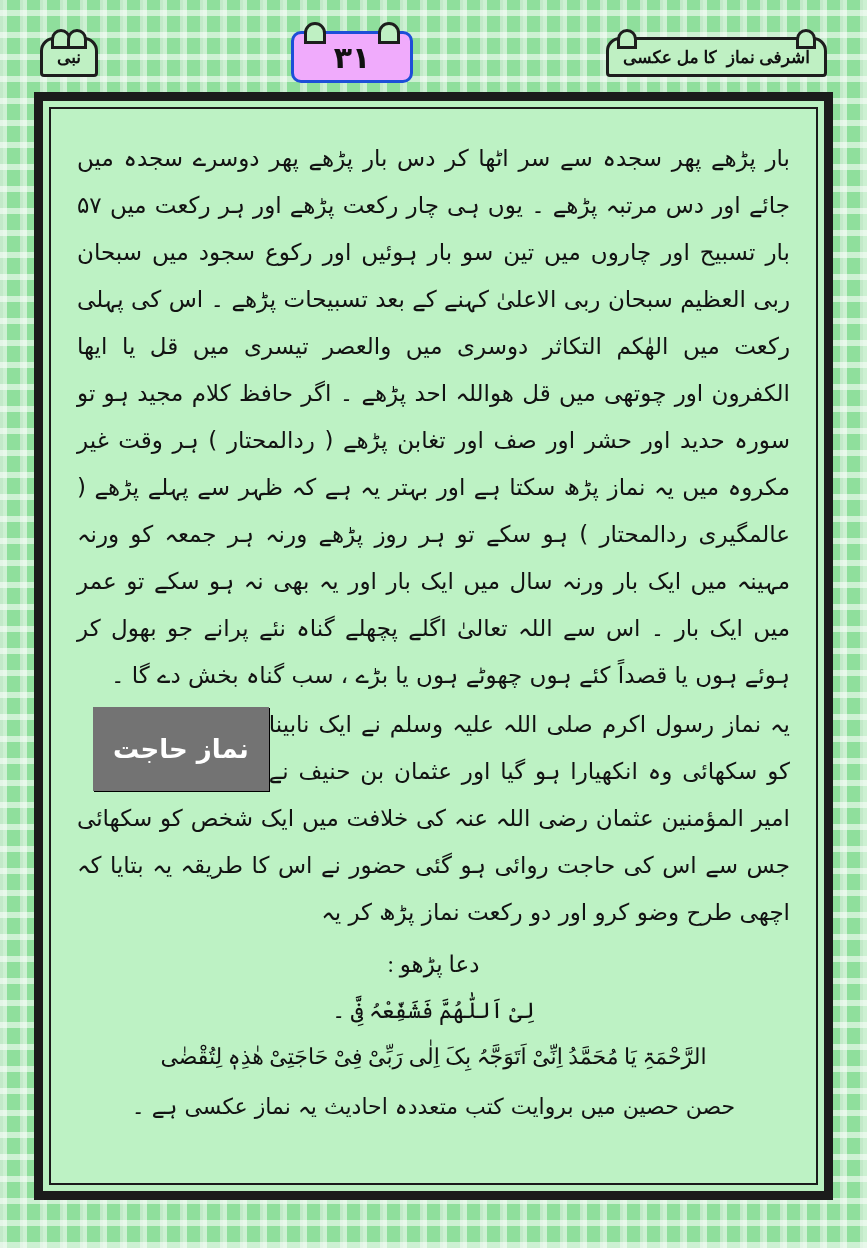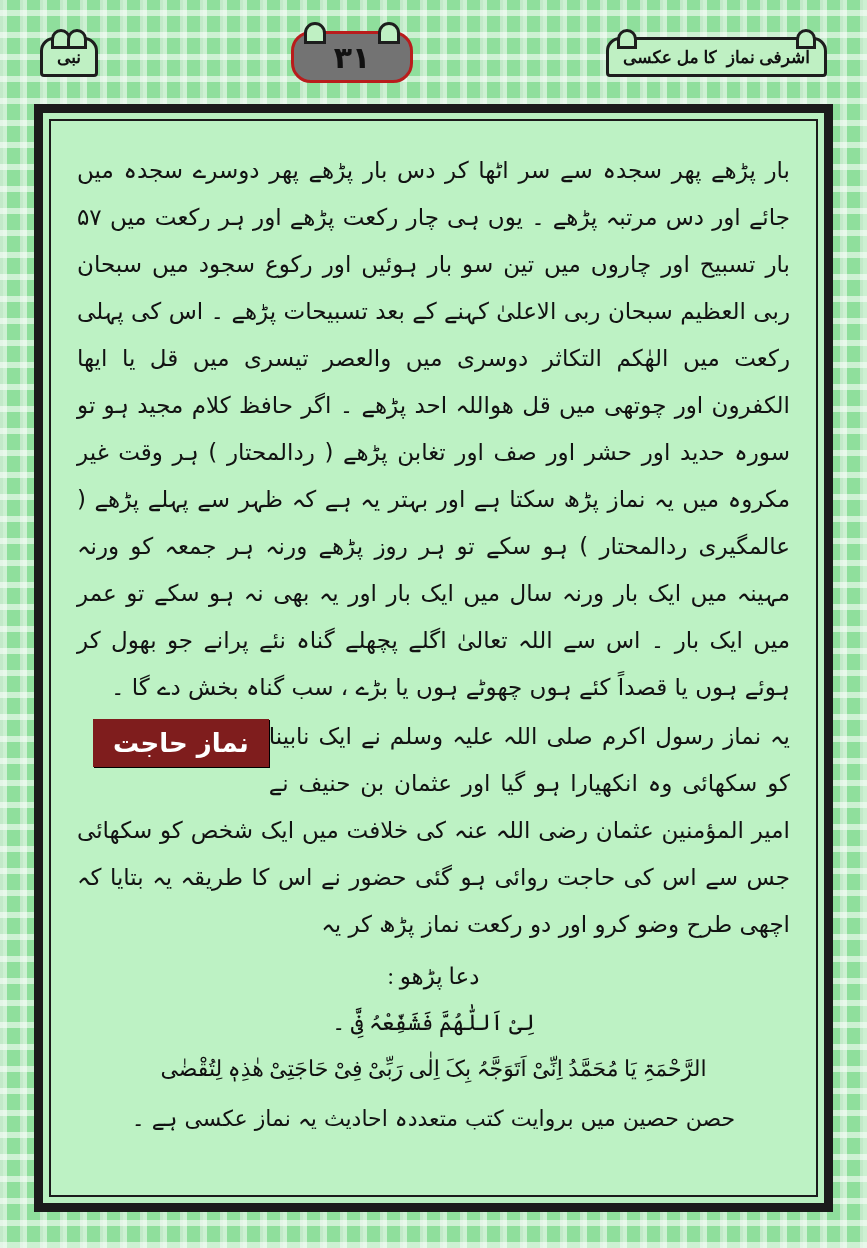--- a/index.html
+++ b/index.html
@@ -75,23 +75,23 @@
     font-family: Liberation Sans, sans-serif;
     font-size: 17px;
     color: #111;
     white-space: nowrap;
     font-weight: bold;
   }
 
   .page-number-badge {
     width: 116px;
     height: 46px;
-    border: 3px solid #b91c1c;
-    background: #737373;
-    border-radius: 20px;
+    border: 3px solid #1d4ed8;
+    background: #f0abfc;
+    border-radius: 10px;
     display: flex;
     align-items: center;
     justify-content: center;
     position: relative;
   }
   .page-number-badge::before,
   .page-number-badge::after {
     content: "";
     position: absolute;
     top: -12px;
@@ -107,21 +107,21 @@
     font-size: 30px;
     font-weight: bold;
     color: #111;
     letter-spacing: 2px;
   }
 
   
   .content-frame {
     position: absolute;
     left: 34px;
-    top: 104px;
+    top: 92px;
     width: 799px;
     height: 1108px;
     box-sizing: border-box;
     border: 9px solid #1b1b1b;
     background: #b9f0c0;
     padding: 6px;
   }
   .content-inner {
     width: 100%;
     height: 100%;
@@ -141,23 +141,23 @@
     font-size: 23px;
     line-height: 47px;
     color: #121212;
   }
   .urdu-body p { margin: 0 0 2px 0; }
 
   
   .section-heading {
     float: left;
     margin: 6px 0 2px 16px;
-    background: #7f1d1d;
+    background: #737373;
     color: #ffffff;
-    padding: 4px 20px;
+    padding: 22px 20px;
     font-size: 26px;
     font-weight: bold;
     direction: rtl;
     line-height: 40px;
     box-shadow: 1px 1px 0 #000;
   }
 
   .arabic-dua {
     direction: rtl;
     text-align: center;

